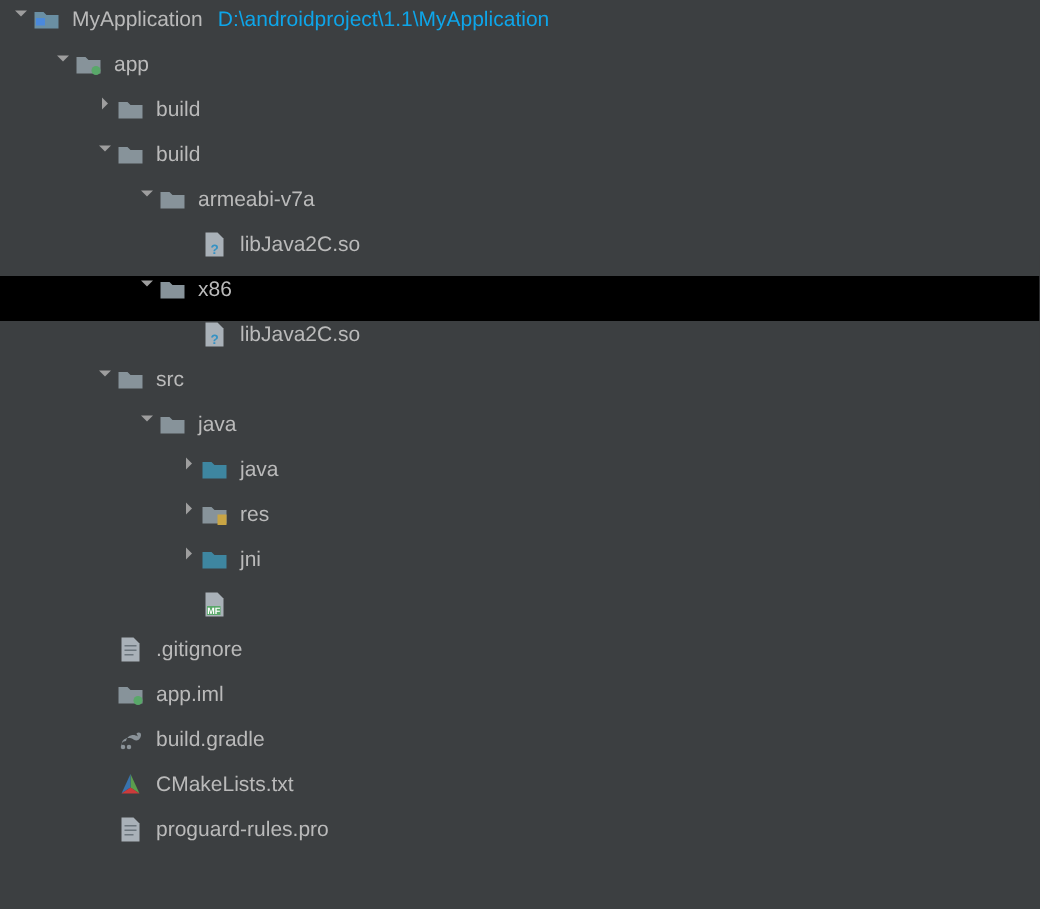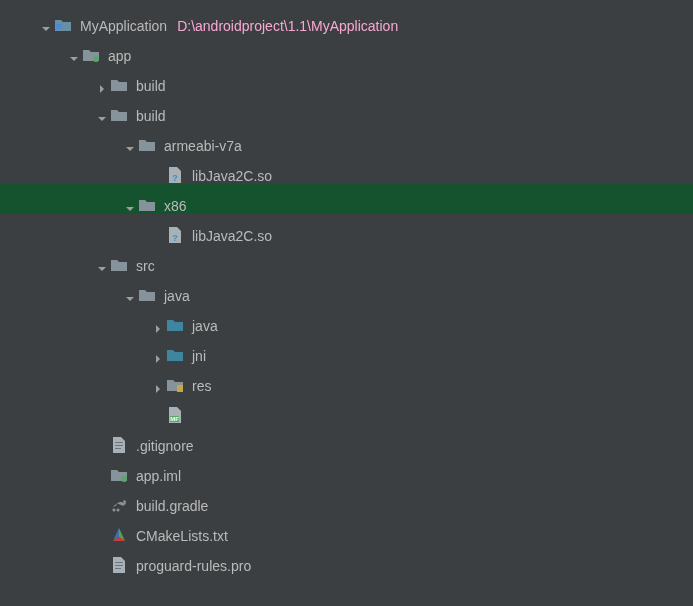--- a/index.html
+++ b/index.html
@@ -9,47 +9,46 @@
     font-size: 14px;
     color: #bababa;
     width: 693px;
     height: 606px;
     overflow: hidden;
     user-select: none;
   }
   .tree { padding-top: 4px; }
   .row {
     display: flex;
-    align-items: flex-end;
+    align-items: flex-start;
     height: 30px;
     white-space: nowrap;
     cursor: pointer;
-    padding-left: 32px;
   }
-  .row.selected { background: #14532d; }
+  .row.selected { background: #000000; }
   .indent { display: inline-block; }
   .arrow {
     width: 16px;
     display: inline-flex;
     justify-content: center;
     align-items: center;
     color: #9e9e9e;
   }
   .arrow svg { width: 10px; height: 10px; }
   .icon {
     width: 18px;
     height: 18px;
     display: inline-flex;
     align-items: center;
     justify-content: center;
     margin-right: 8px;
     flex-shrink: 0;
   }
   .label { color: #bababa; }
-  .path { color: #f9a8d4; margin-left: 10px; }
+  .path { color: #0ea5e9; margin-left: 10px; }
 </style>
 </head>
 <body>
 
 <div class="tree" id="tree">
     <div class="row">
       <span class="indent" style="width:6px"></span>
       <span class="arrow">
         <svg viewBox="0 0 10 10">
           <path d="M1 3 L5 7 L9 3 Z" fill="#9e9e9e" transform="rotate(0 5 5)"></path>
@@ -201,39 +200,39 @@
     </div>
     <div class="row">
       <span class="indent" style="width:118px"></span>
       <span class="arrow">
         <svg viewBox="0 0 10 10">
           <path d="M1 3 L5 7 L9 3 Z" fill="#9e9e9e" transform="rotate(-90 5 5)"></path>
         </svg>
       </span>
       <span class="icon">
         <svg width="18" height="16" viewBox="0 0 18 16">
+          <path d="M1 3h6l2 2h8v9H1z" fill="#87939a"></path>
+          <rect x="11" y="8" width="6" height="7" fill="#c9a544"></rect>
+        </svg>
+      </span>
+      <span class="label">res</span>
+    </div>
+    <div class="row">
+      <span class="indent" style="width:118px"></span>
+      <span class="arrow">
+        <svg viewBox="0 0 10 10">
+          <path d="M1 3 L5 7 L9 3 Z" fill="#9e9e9e" transform="rotate(-90 5 5)"></path>
+        </svg>
+      </span>
+      <span class="icon">
+        <svg width="18" height="16" viewBox="0 0 18 16">
           <path d="M1 3h6l2 2h8v9H1z" fill="#3e86a0"></path>
         </svg>
       </span>
       <span class="label">jni</span>
-    </div>
-    <div class="row">
-      <span class="indent" style="width:118px"></span>
-      <span class="arrow">
-        <svg viewBox="0 0 10 10">
-          <path d="M1 3 L5 7 L9 3 Z" fill="#9e9e9e" transform="rotate(-90 5 5)"></path>
-        </svg>
-      </span>
-      <span class="icon">
-        <svg width="18" height="16" viewBox="0 0 18 16">
-          <path d="M1 3h6l2 2h8v9H1z" fill="#87939a"></path>
-          <rect x="11" y="8" width="6" height="7" fill="#c9a544"></rect>
-        </svg>
-      </span>
-      <span class="label">res</span>
     </div>
     <div class="row">
       <span class="indent" style="width:118px"></span>
       <span class="arrow"></span>
       <span class="icon">
         <svg width="16" height="18" viewBox="0 0 16 18">
           <path d="M2 1h8l4 4v12H2z" fill="#a9b1b8"></path>
           <rect x="3" y="10" width="9" height="6" fill="#59a869"></rect>
           <text x="7.5" y="15" font-size="6" fill="#fff" text-anchor="middle" font-weight="bold">MF</text>
         </svg>

